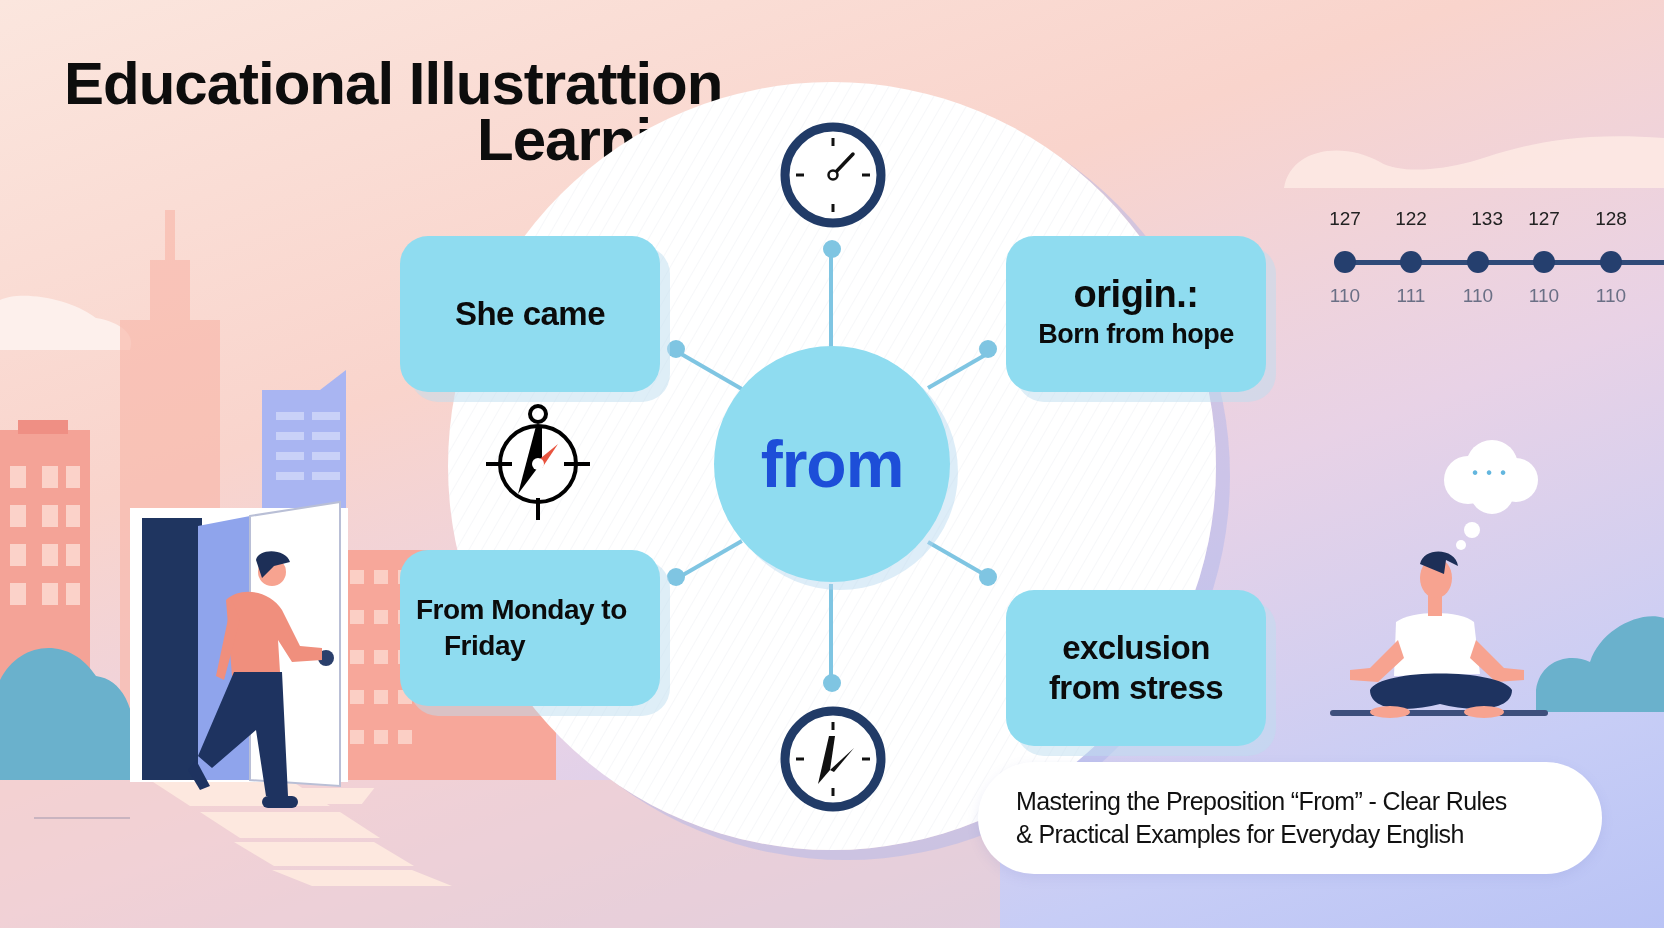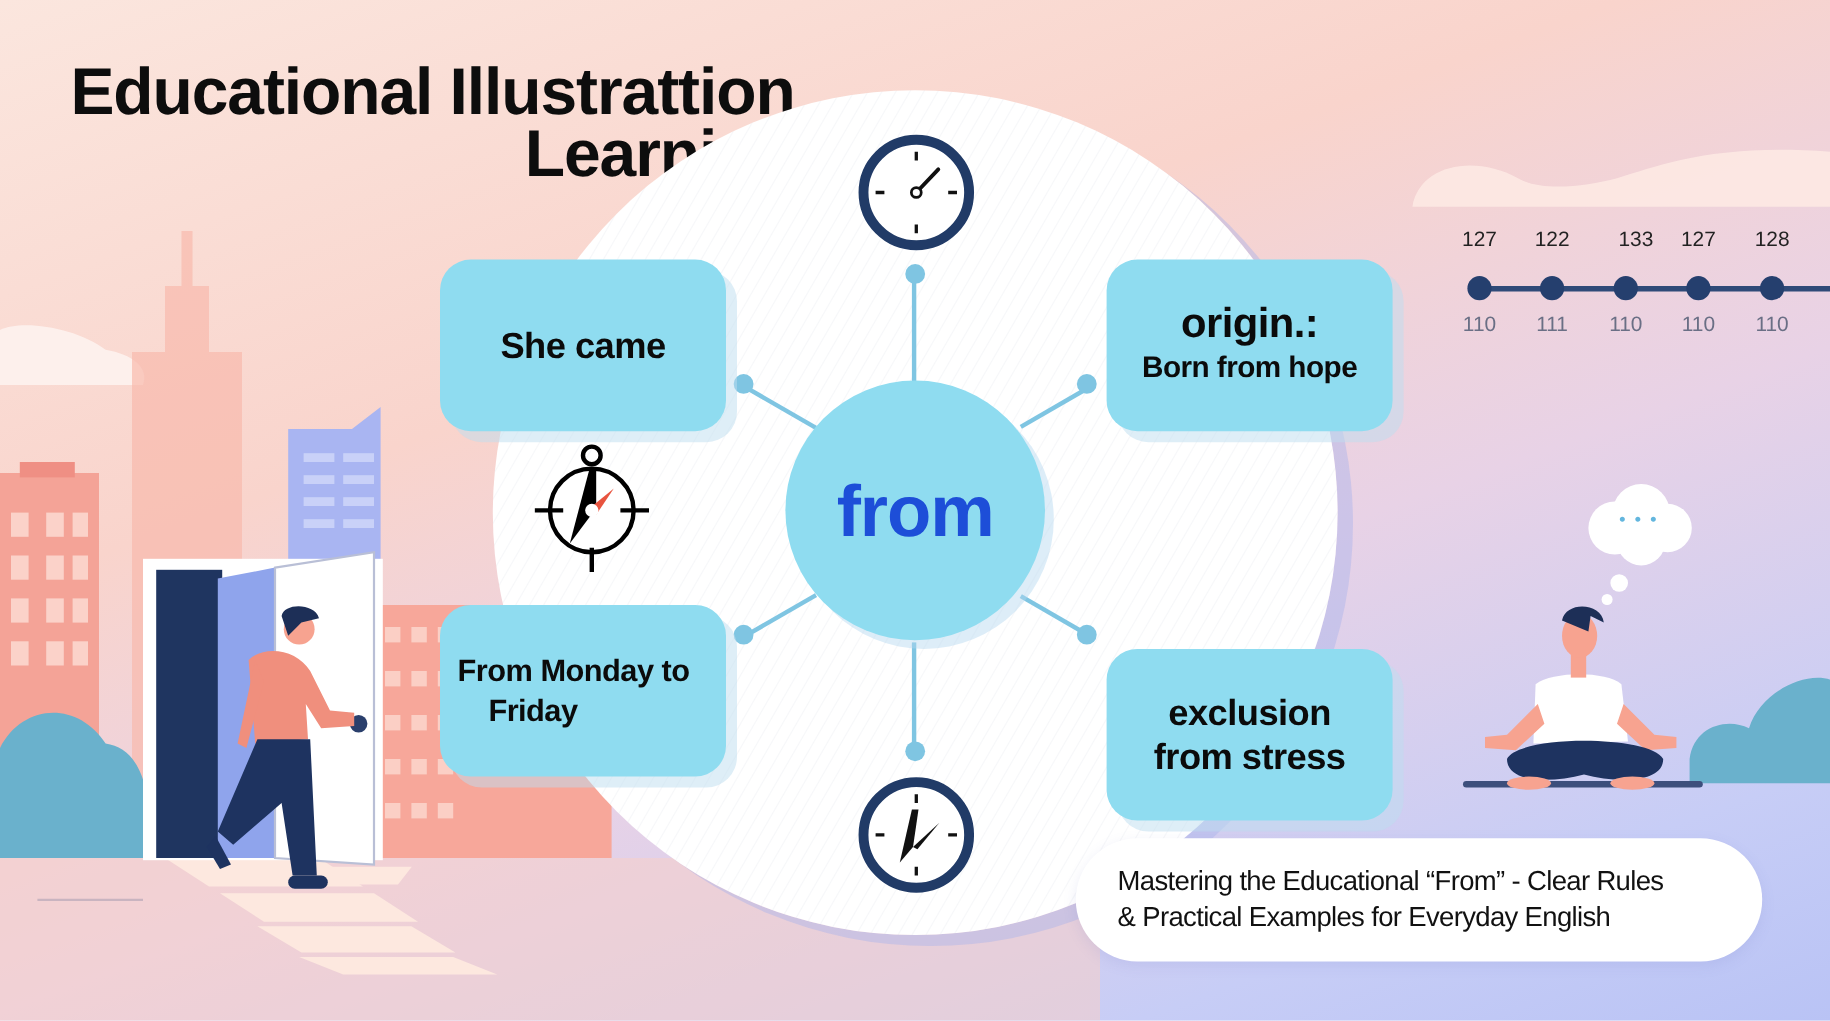--- a/index.html
+++ b/index.html
@@ -239,15 +239,15 @@
     <line x1="0" y1="62" x2="26" y2="62" stroke="#000" stroke-width="4"></line>
     <line x1="78" y1="62" x2="104" y2="62" stroke="#000" stroke-width="4"></line>
     <line x1="52" y1="96" x2="52" y2="118" stroke="#000" stroke-width="4"></line>
     <polygon points="50,24 56,24 56,60 32,92" fill="#000"></polygon>
     <polygon points="72,42 56,66 50,60" fill="#e8543f"></polygon>
     <circle cx="52" cy="62" r="6" fill="#fff"></circle>
   </svg>
 </div>
 
 <div class="abs caption">
-  <div>Mastering the Educational “From” - Clear Rules</div>
+  <div>Mastering the Preposition “From” - Clear Rules</div>
   <div>&amp; Practical Examples for Everyday English</div>
 </div>
 
 </body></html>

